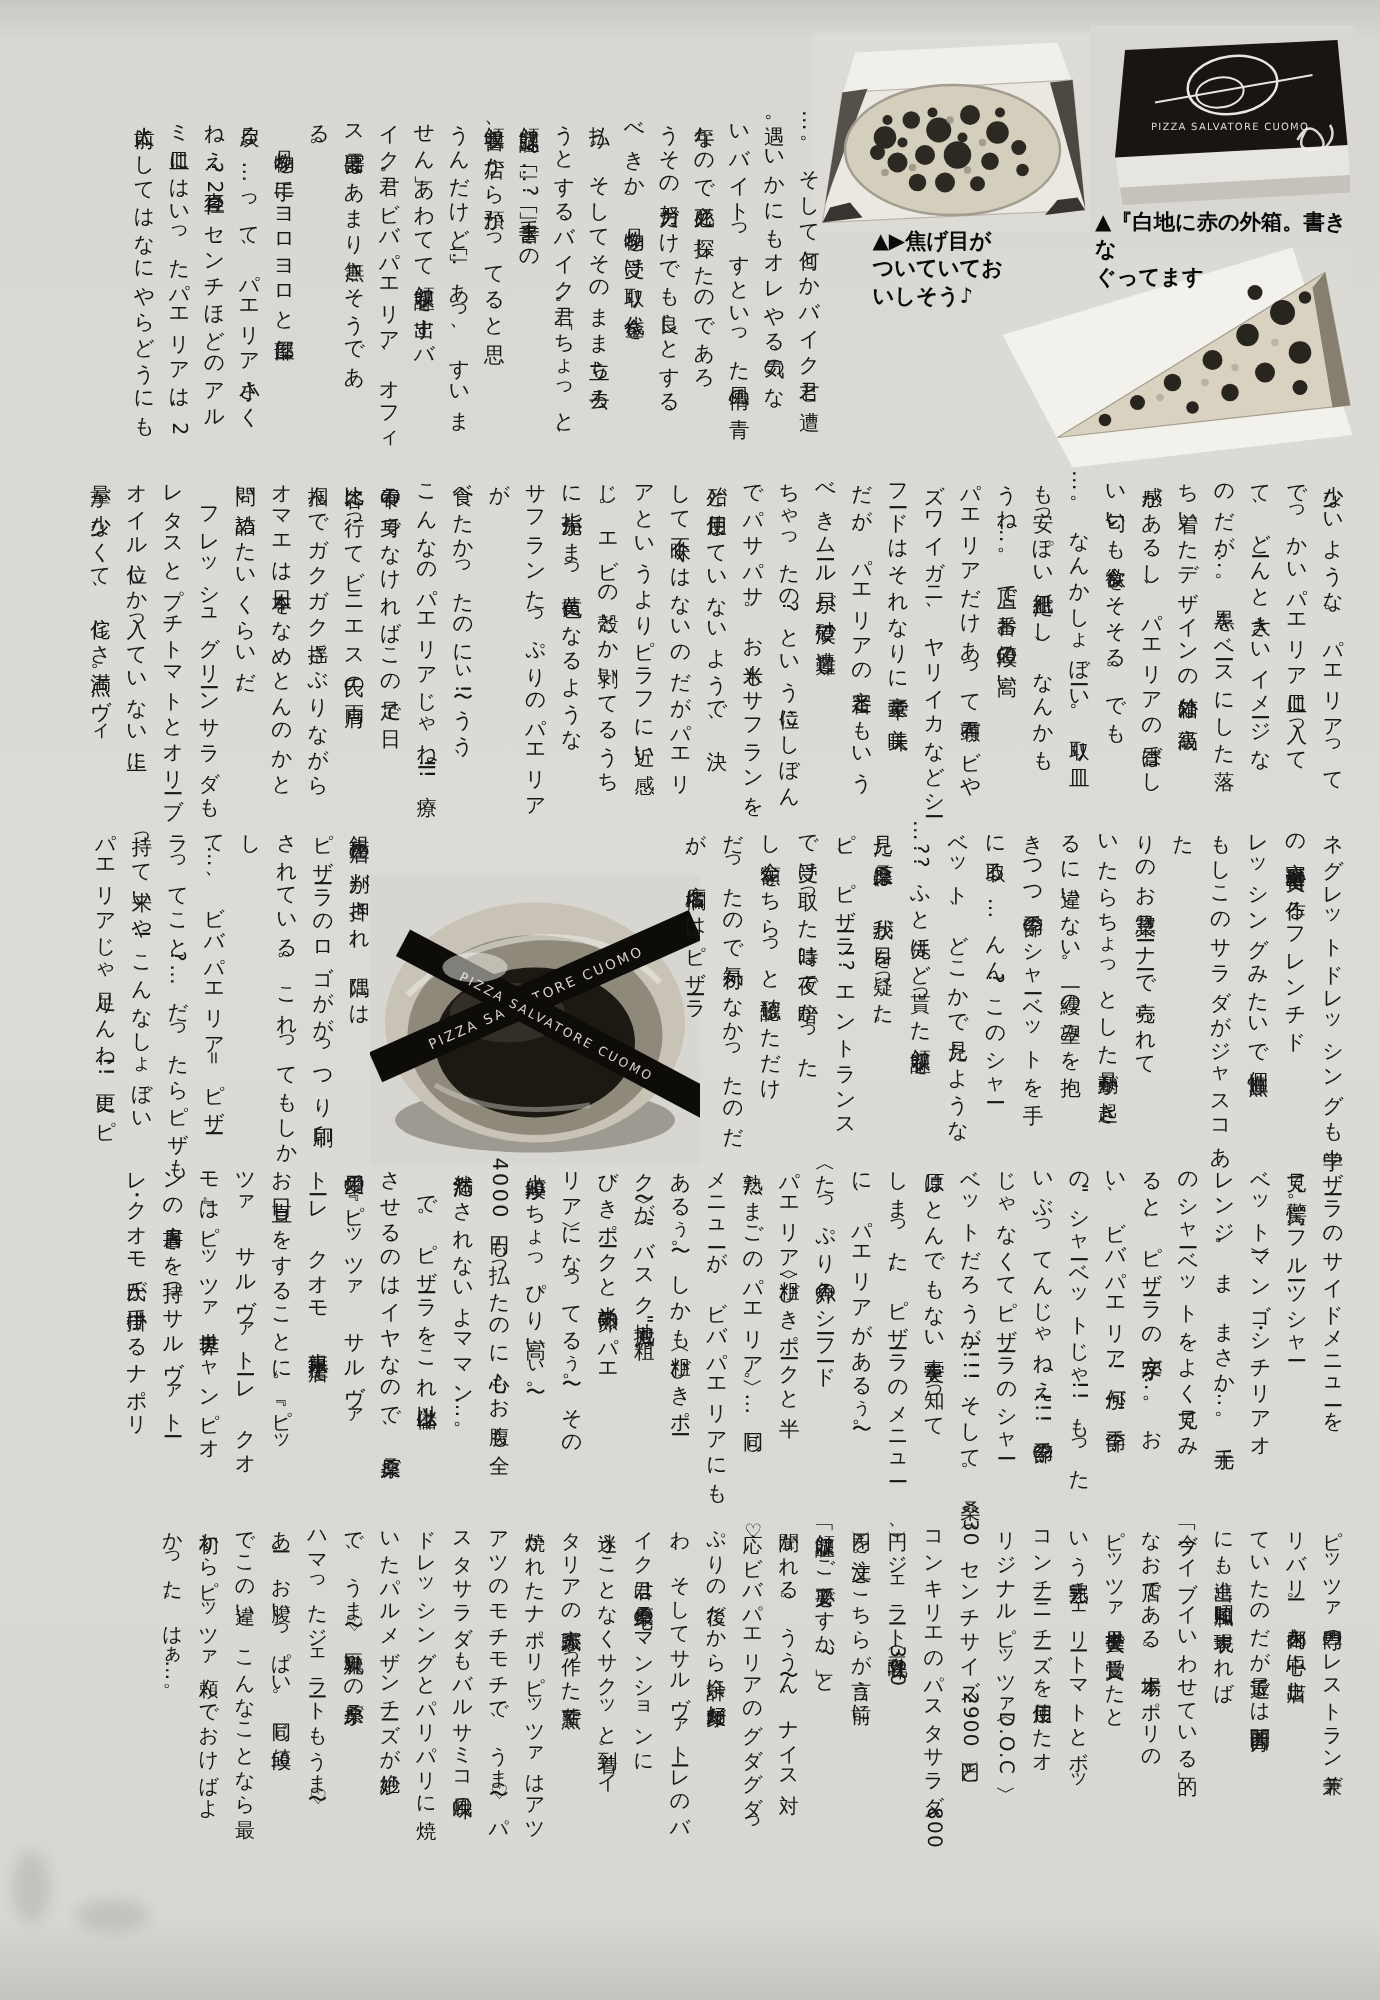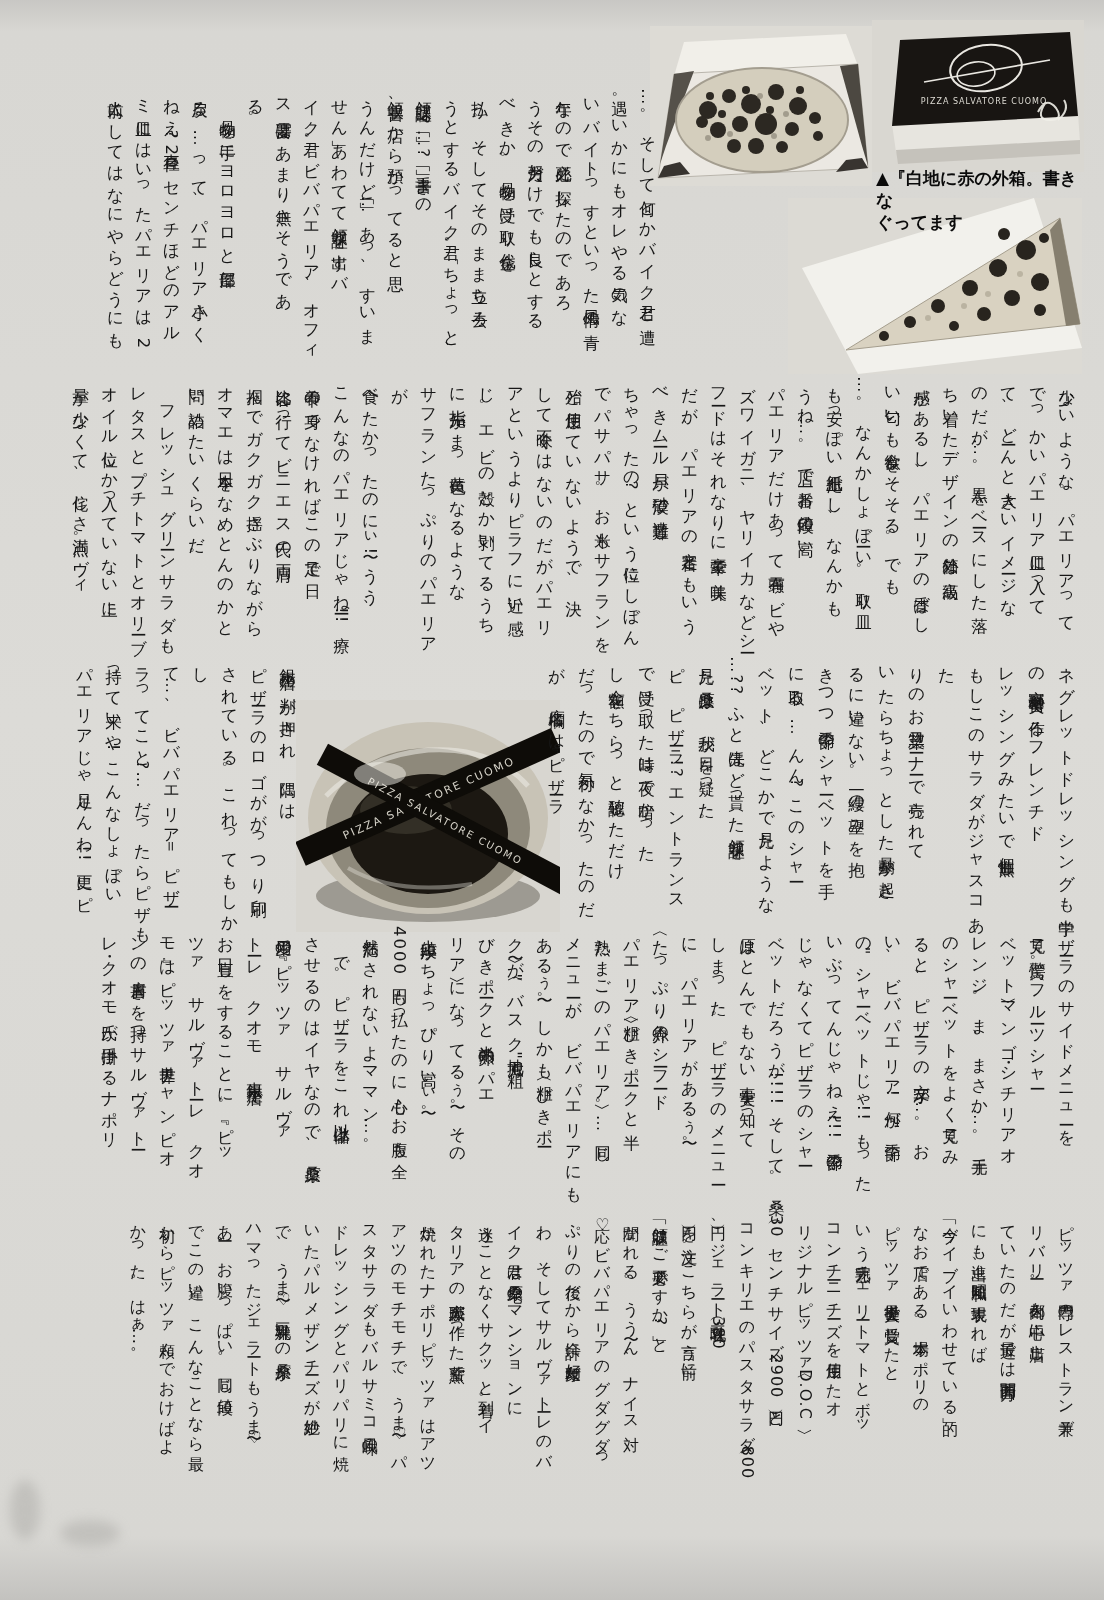--- a/index.html
+++ b/index.html
@@ -138,20 +138,23 @@
         <text x="132" y="102" text-anchor="middle" font-size="11" letter-spacing="2" fill="#d6d3c9" font-family="DejaVu Sans, sans-serif">PIZZA SALVATORE CUOMO</text>
       </g>
       <g transform="rotate(28 150 120)">
         <rect x="10" y="108" width="280" height="24" fill="#0e0c08"></rect>
         <text x="150" y="125" text-anchor="middle" font-size="10" letter-spacing="2" fill="#d6d3c9" font-family="DejaVu Sans, sans-serif">PIZZA SALVATORE CUOMO</text>
       </g>
       <ellipse cx="84" cy="74" rx="26" ry="12" fill="#f3f1ea" opacity=".5"></ellipse>
     </svg>
   </div>
 
+  <div class="hcap" id="cap-burnt">▲▶焦げ目が
+ついていてお
+いしそう♪</div>
   <div class="hcap" id="cap-box">▲『白地に赤の外箱。書きな
 ぐってます</div>
 
   <div class="vband" id="band1">
       <div class="vcol">…。そして何とかバイク君と遭</div>
       <div class="vcol">遇。いかにもオレやる気のな</div>
       <div class="vcol">いバイトっすといった風情の青</div>
       <div class="vcol">年なので必死に探したのであろ</div>
       <div class="vcol">うその努力だけでも良しとする</div>
       <div class="vcol">べきか。品物を受け取り代金を</div>

